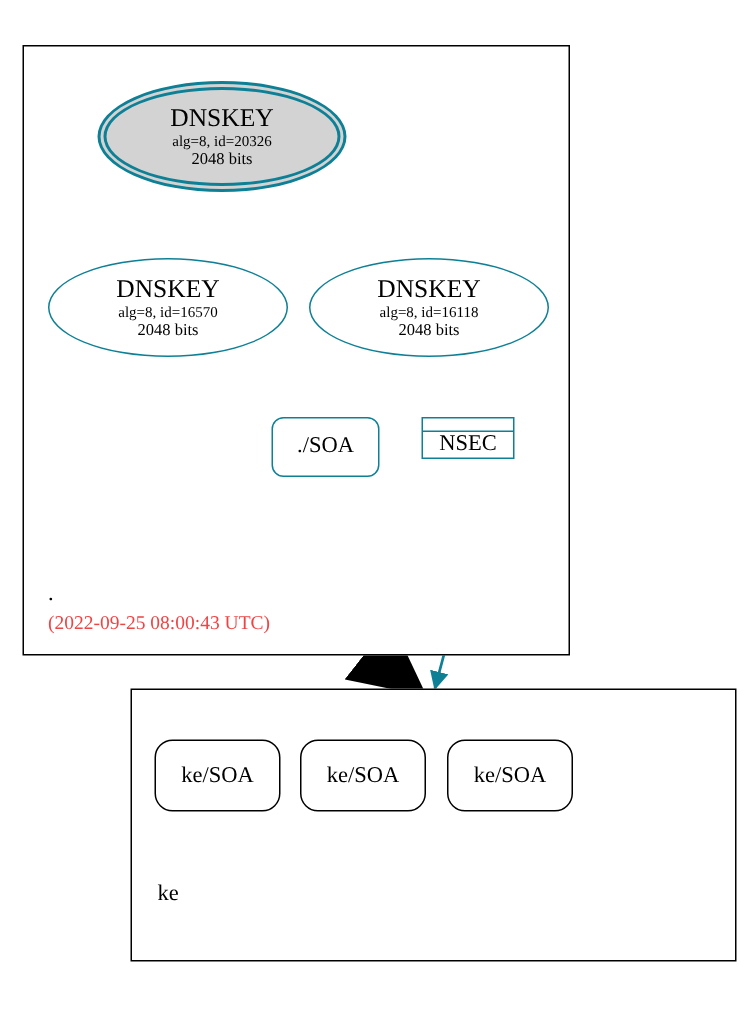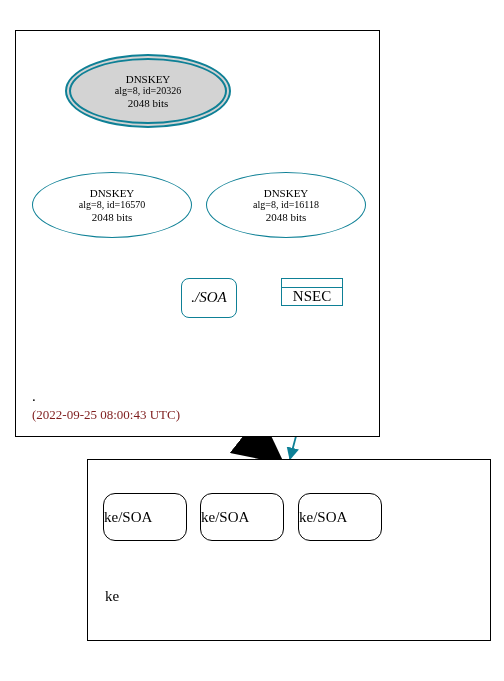--- a/index.html
+++ b/index.html
@@ -34,33 +34,33 @@
     height: 182px;
   }
   .zone-label {
     position: absolute;
     font-size: 15px;
     color: #000;
   }
   .zone-ts {
     position: absolute;
     font-size: 13px;
-    color: #7f1d1d;
+    color: #ef4444;
   }
 
   .node {
     position: absolute;
     display: flex;
     flex-direction: column;
     align-items: center;
     justify-content: center;
     line-height: 1.15;
     box-sizing: border-box;
   }
-  .node .line1 { font-size: 11px; }
+  .node .line1 { font-size: 17px; }
   .node .line2 { font-size: 10px; }
   .node .line3 { font-size: 11px; }
 
   
   .ksk-outer {
     left: 65px;
     top: 54px;
     width: 166px;
     height: 74px;
     border: 2px solid #0e8096;
@@ -93,27 +93,26 @@
     width: 160px;
     height: 66px;
     border: 1.5px solid #0e8096;
     border-radius: 50%;
     background: #fff;
   }
 
   .soa-box {
     left: 181px;
     top: 278px;
-    width: 56px;
+    width: 72px;
     height: 40px;
     border: 1.5px solid #0e8096;
     border-radius: 8px;
     background: #fff;
     font-size: 15px;
-    font-style: italic;
   }
 
   .nsec-box {
     left: 281px;
     top: 278px;
     width: 62px;
     height: 28px;
     border: 1.5px solid #0e8096;
     background: #fff;
     font-size: 15px;
@@ -132,21 +131,21 @@
   .rr-box {
     position: absolute;
     top: 493px;
     width: 82px;
     height: 46px;
     border: 1.5px solid #000;
     border-radius: 12px;
     background: #fff;
     display: flex;
     align-items: center;
-    justify-content: flex-start;
+    justify-content: center;
     font-size: 15px;
   }
   .rr1 { left: 103px; }
   .rr2 { left: 200px; }
   .rr3 { left: 298px; }
   .rr4 { left: 396px; width: 78px; }
 
   svg.edges {
     position: absolute;
     left: 0; top: 0;

